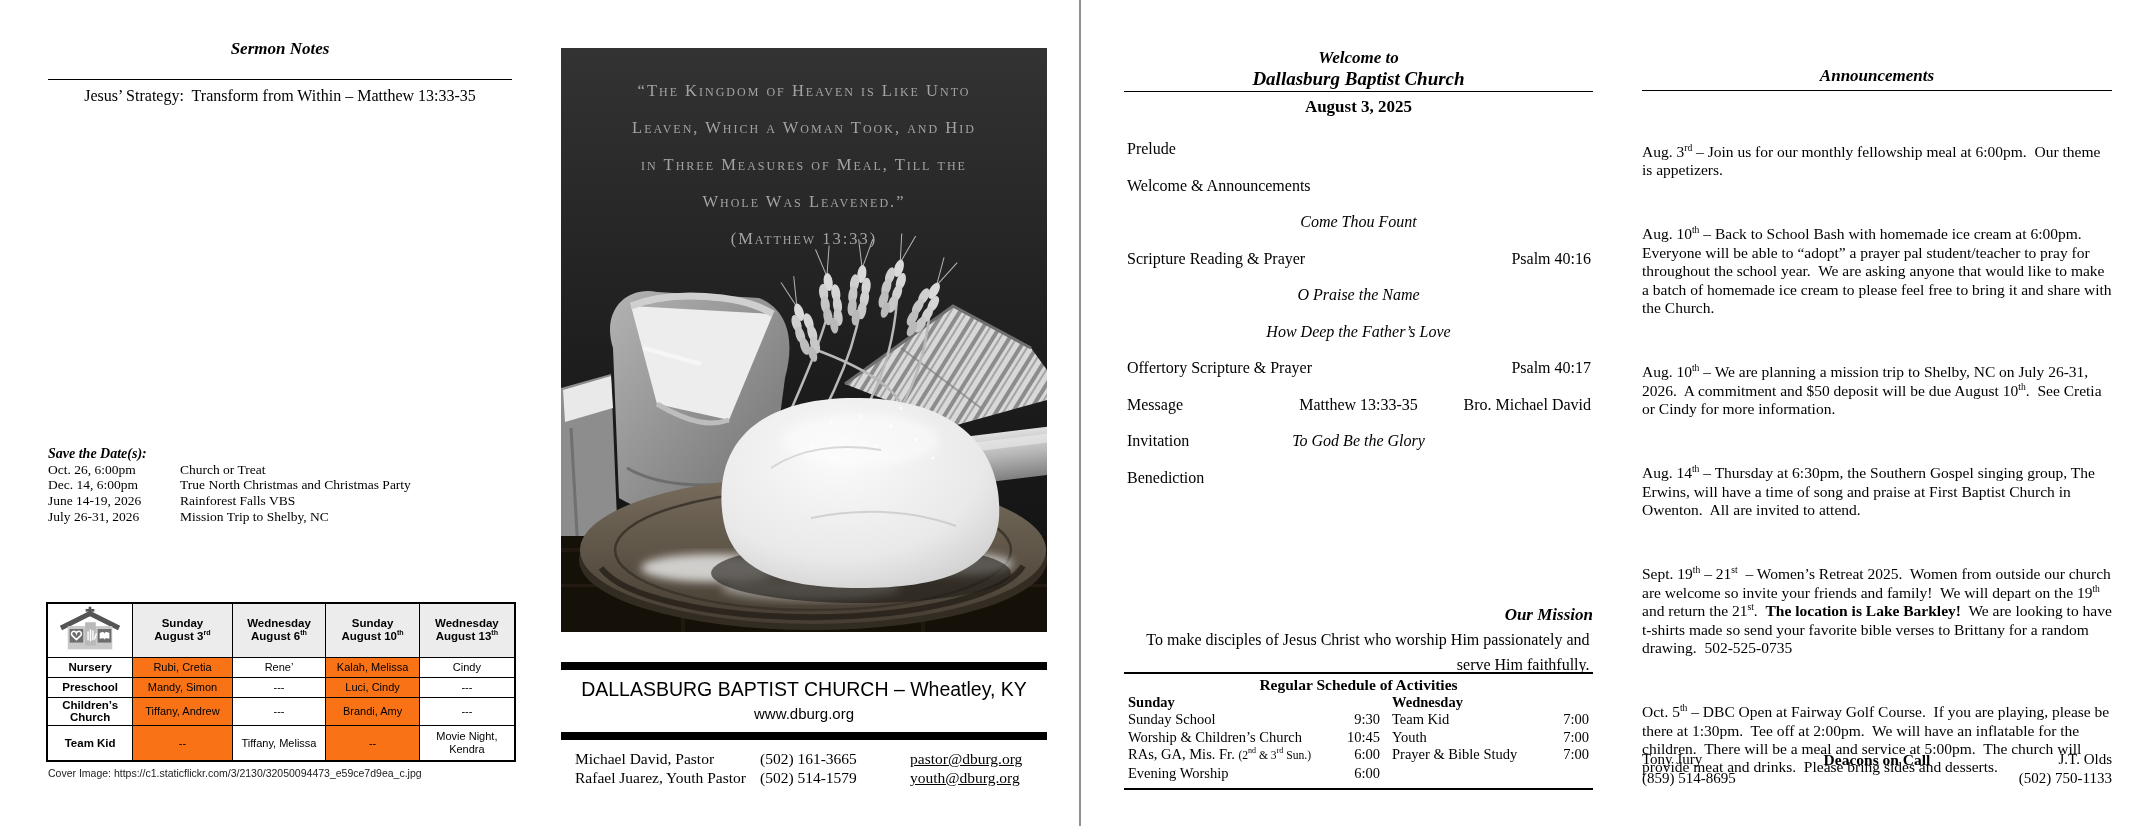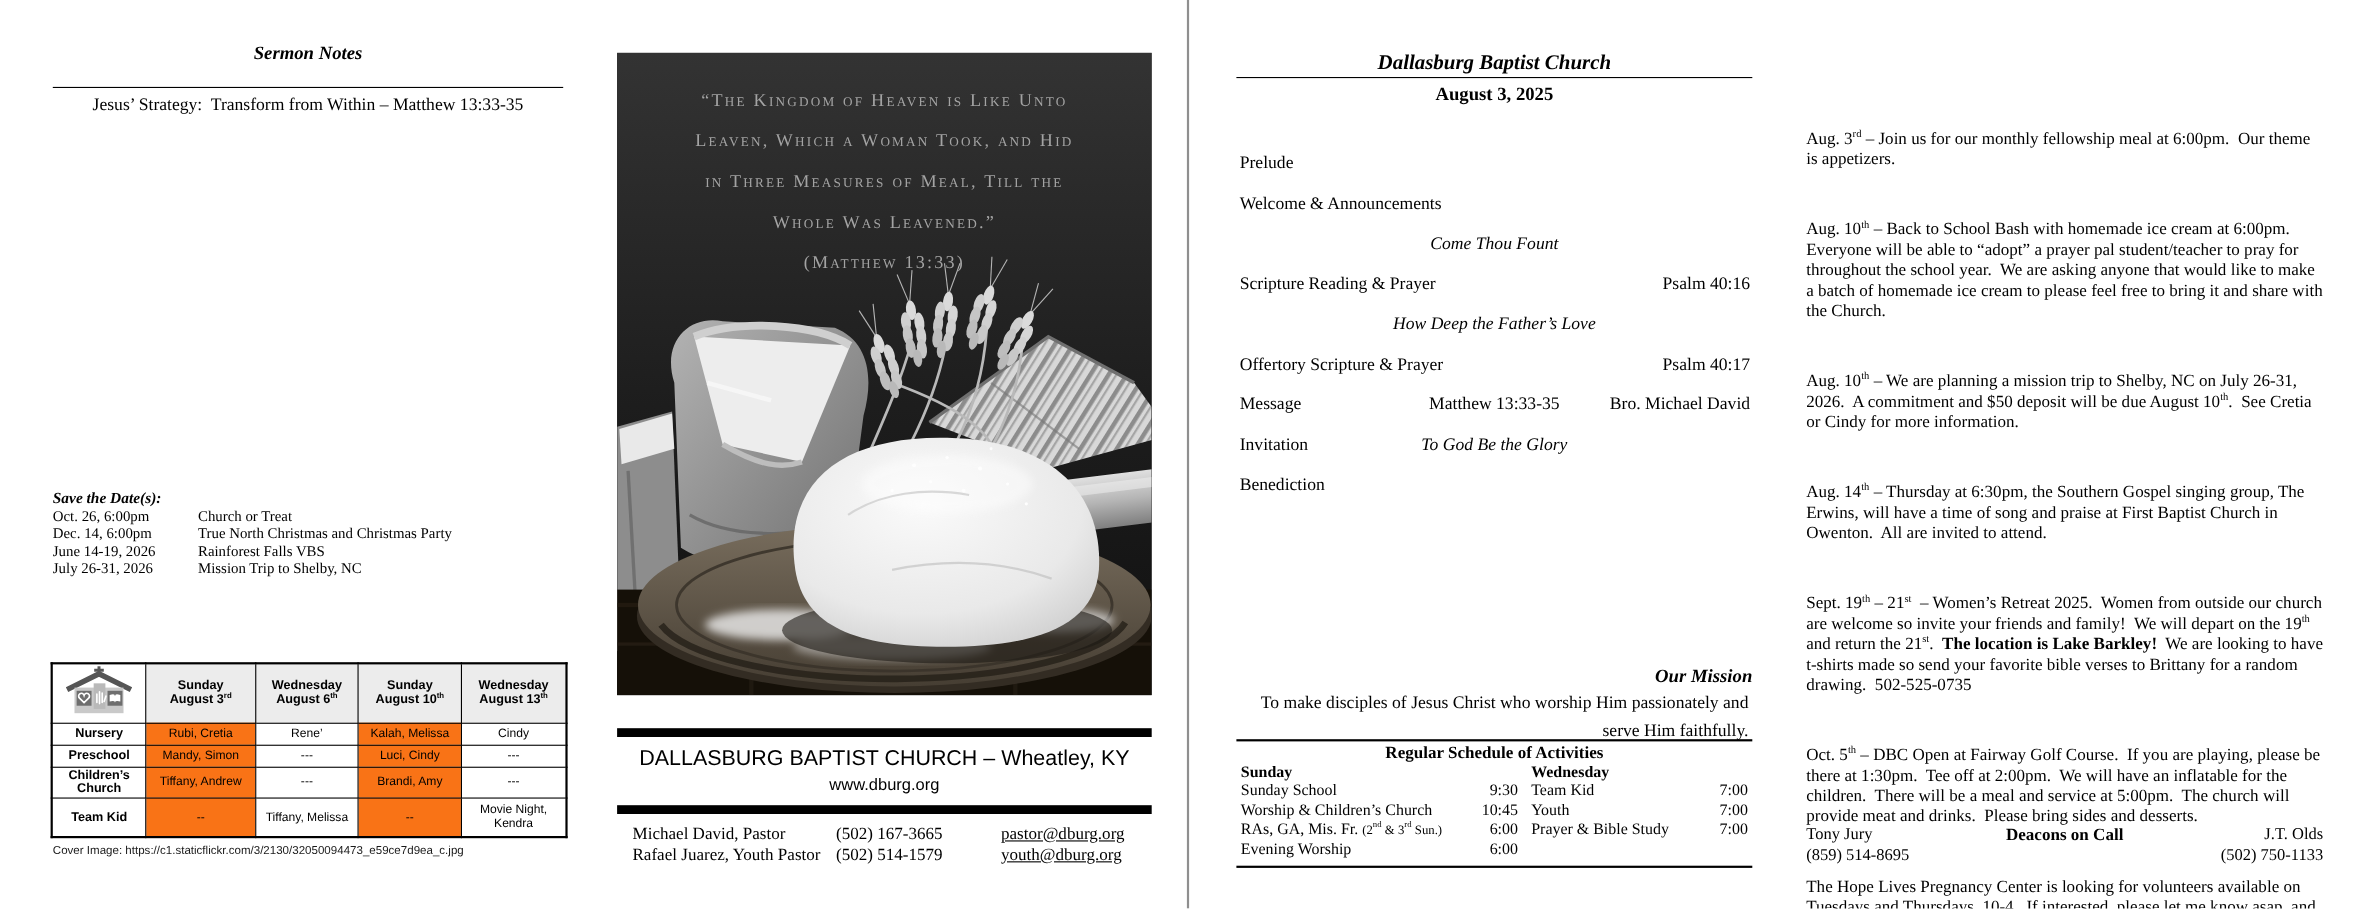--- a/index.html
+++ b/index.html
@@ -345,48 +345,50 @@
 </div>
 
 <div class="abs" id="nameblock">
   <div class="bar"></div>
   <div class="cname">DALLASBURG BAPTIST CHURCH – Wheatley, KY</div>
   <div class="site">www.dburg.org</div>
   <div class="bar bar2"></div>
   <div class="contacts">
     <div class="c-row">
       <span>Michael David, Pastor</span>
-      <span>(502) 167-3665</span>
+      <span>(502) 161-3665</span>
       <span class="c-email">pastor@dburg.org</span>
     </div>
     <div class="c-row">
       <span>Rafael Juarez, Youth Pastor</span>
       <span>(502) 514-1579</span>
       <span class="c-email">youth@dburg.org</span>
     </div>
   </div>
 </div>
 
 <div class="abs" id="welcome">
+  <div class="w1">Welcome to</div>
   <div class="w2">Dallasburg Baptist Church</div>
   <div class="wdate">August 3, 2025</div>
 </div>
 
 <div class="abs" id="service-list">
   <div class="svc-row">
       <span class="svc-label">Prelude</span>
     </div>
   <div class="svc-row">
       <span class="svc-label">Welcome &amp; Announcements</span>
     </div>
   <div class="svc-row svc-center hymn"><span>Come Thou Fount</span></div>
   <div class="svc-row">
       <span class="svc-label">Scripture Reading &amp; Prayer</span>
       <span class="svc-right">Psalm 40:16</span>
     </div>
+  <div class="svc-row svc-center hymn"><span>O Praise the Name</span></div>
   <div class="svc-row svc-center hymn"><span>How Deep the Father’s Love</span></div>
   <div class="svc-row">
       <span class="svc-label">Offertory Scripture &amp; Prayer</span>
       <span class="svc-right">Psalm 40:17</span>
     </div>
   <div class="svc-row svc-center"><span class="svc-label">Message</span><span>Matthew 13:33-35</span><span class="svc-right">Bro. Michael David</span></div>
   <div class="svc-row svc-center"><span class="svc-label">Invitation</span><span class="hymn">To God Be the Glory</span></div>
   <div class="svc-row">
       <span class="svc-label">Benediction</span>
     </div>
@@ -438,20 +440,21 @@
         </div>
       <div class="s-row">
           <span><span>Prayer &amp; Bible Study</span></span>
           <span>7:00</span>
         </div>
     </div>
   </div>
 </div>
 
 <div class="abs" id="ann">
+  <div class="a-title">Announcements</div>
   <div id="ann-list">
     <div class="a-p"><span>Aug. 3</span><sup>rd</sup><span> – Join us for our monthly fellowship meal at 6:00pm.  Our theme is appetizers.</span></div>
     <div class="a-p"><span>Aug. 10</span><sup>th</sup><span> – Back to School Bash with homemade ice cream at 6:00pm.  Everyone will be able to “adopt” a prayer pal student/teacher to pray for throughout the school year.  We are asking anyone that would like to make a batch of homemade ice cream to please feel free to bring it and share with the Church.</span></div>
     <div class="a-p"><span>Aug. 10</span><sup>th</sup><span> – We are planning a mission trip to Shelby, NC on July 26-31, 2026.  A commitment and $50 deposit will be due August 10</span><sup>th</sup><span>.  See Cretia or Cindy for more information.</span></div>
     <div class="a-p"><span>Aug. 14</span><sup>th</sup><span> – Thursday at 6:30pm, the Southern Gospel singing group, The Erwins, will have a time of song and praise at First Baptist Church in Owenton.  All are invited to attend.</span></div>
     <div class="a-p"><span>Sept. 19</span><sup>th</sup><span> – 21</span><sup>st</sup><span>  – Women’s Retreat 2025.  Women from outside our church are welcome so invite your friends and family!  We will depart on the 19</span><sup>th</sup><span> and return the 21</span><sup>st</sup><span>.  </span><span class="seg-b">The location is Lake Barkley!</span><span>  We are looking to have t-shirts made so send your favorite bible verses to Brittany for a random drawing.  502-525-0735</span></div>
     <div class="a-p"><span>Oct. 5</span><sup>th</sup><span> – DBC Open at Fairway Golf Course.  If you are playing, please be there at 1:30pm.  Tee off at 2:00pm.  We will have an inflatable for the children.  There will be a meal and service at 5:00pm.  The church will provide meat and drinks.  Please bring sides and desserts.</span></div>
     <div class="a-p"><span>The Hope Lives Pregnancy Center is looking for volunteers available on Tuesdays and Thursdays, 10-4.  If interested, please let me know asap, and I will send you an application form, which includes a background check. Thanks, Kelli </span></div>
     
   </div>

